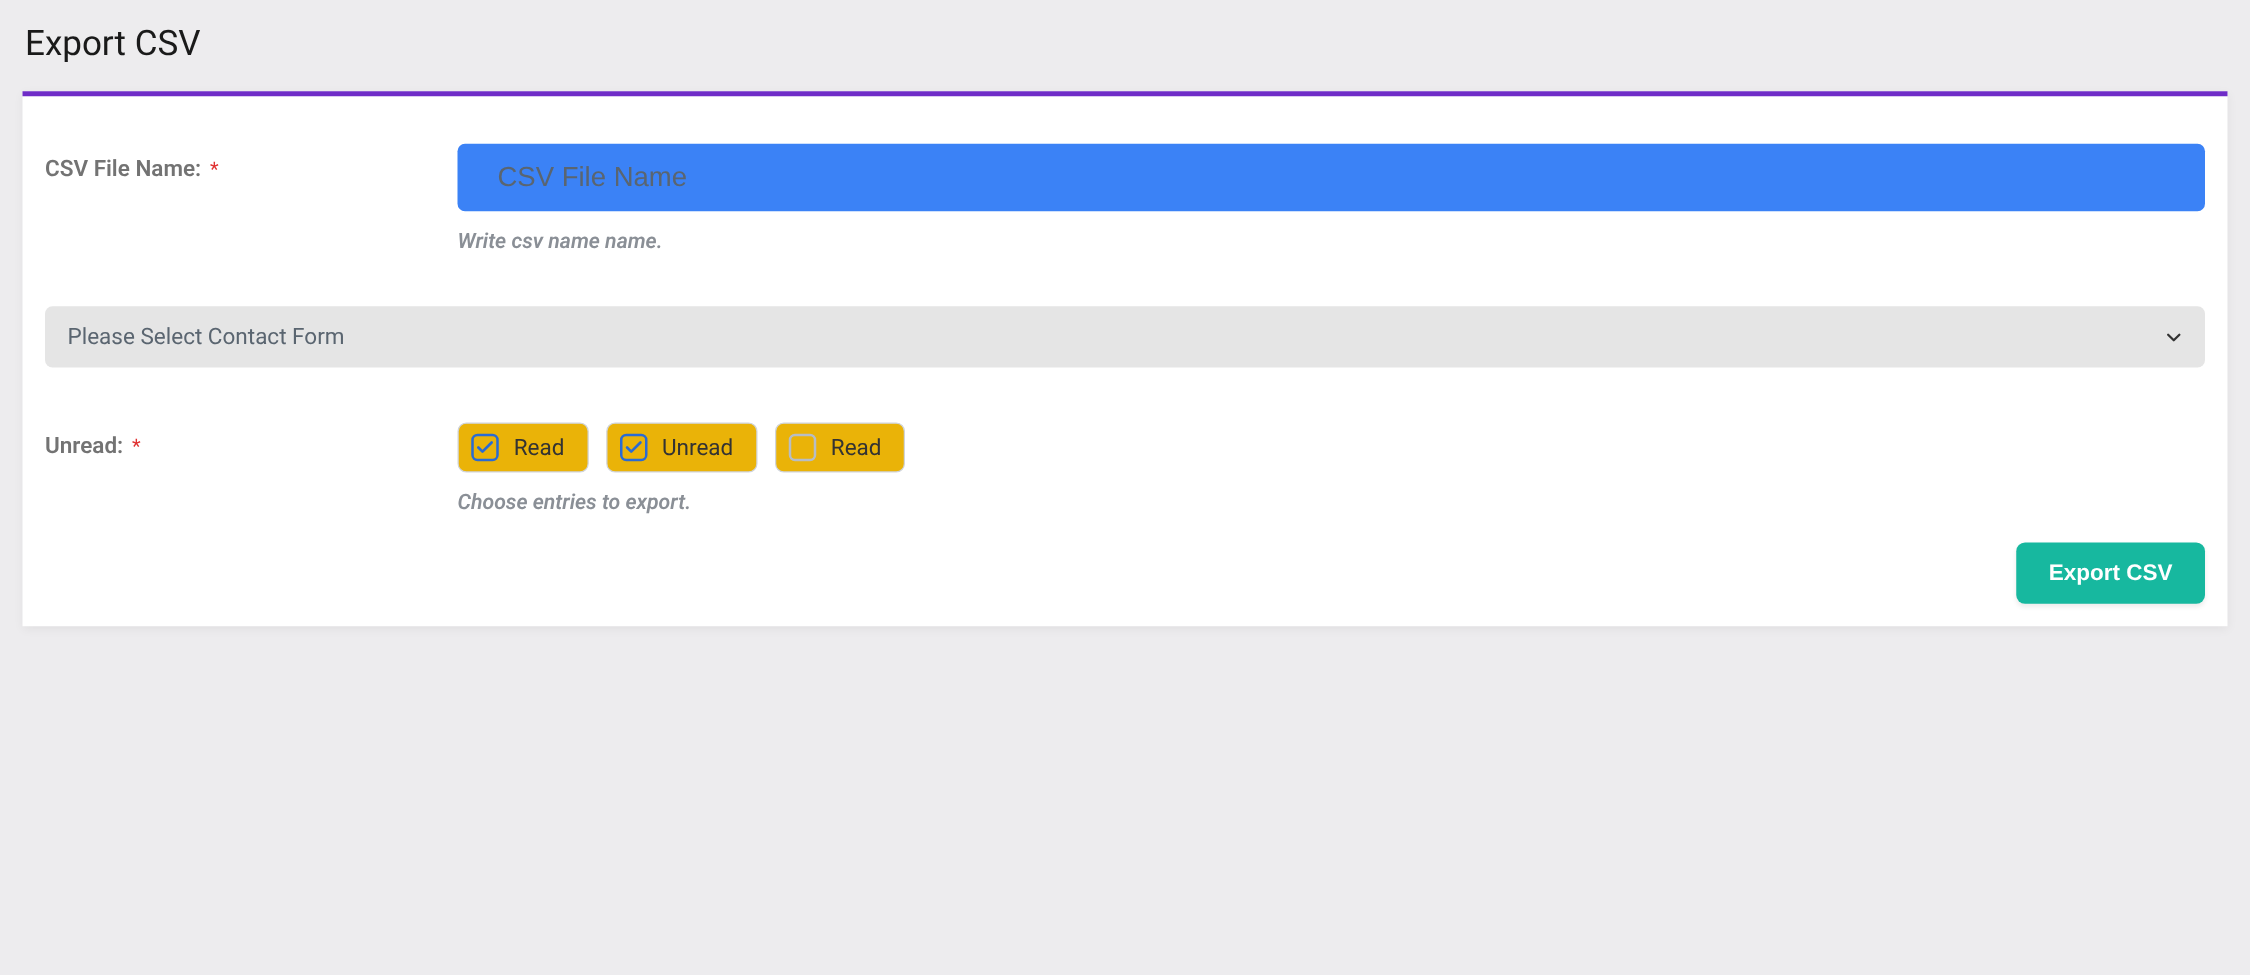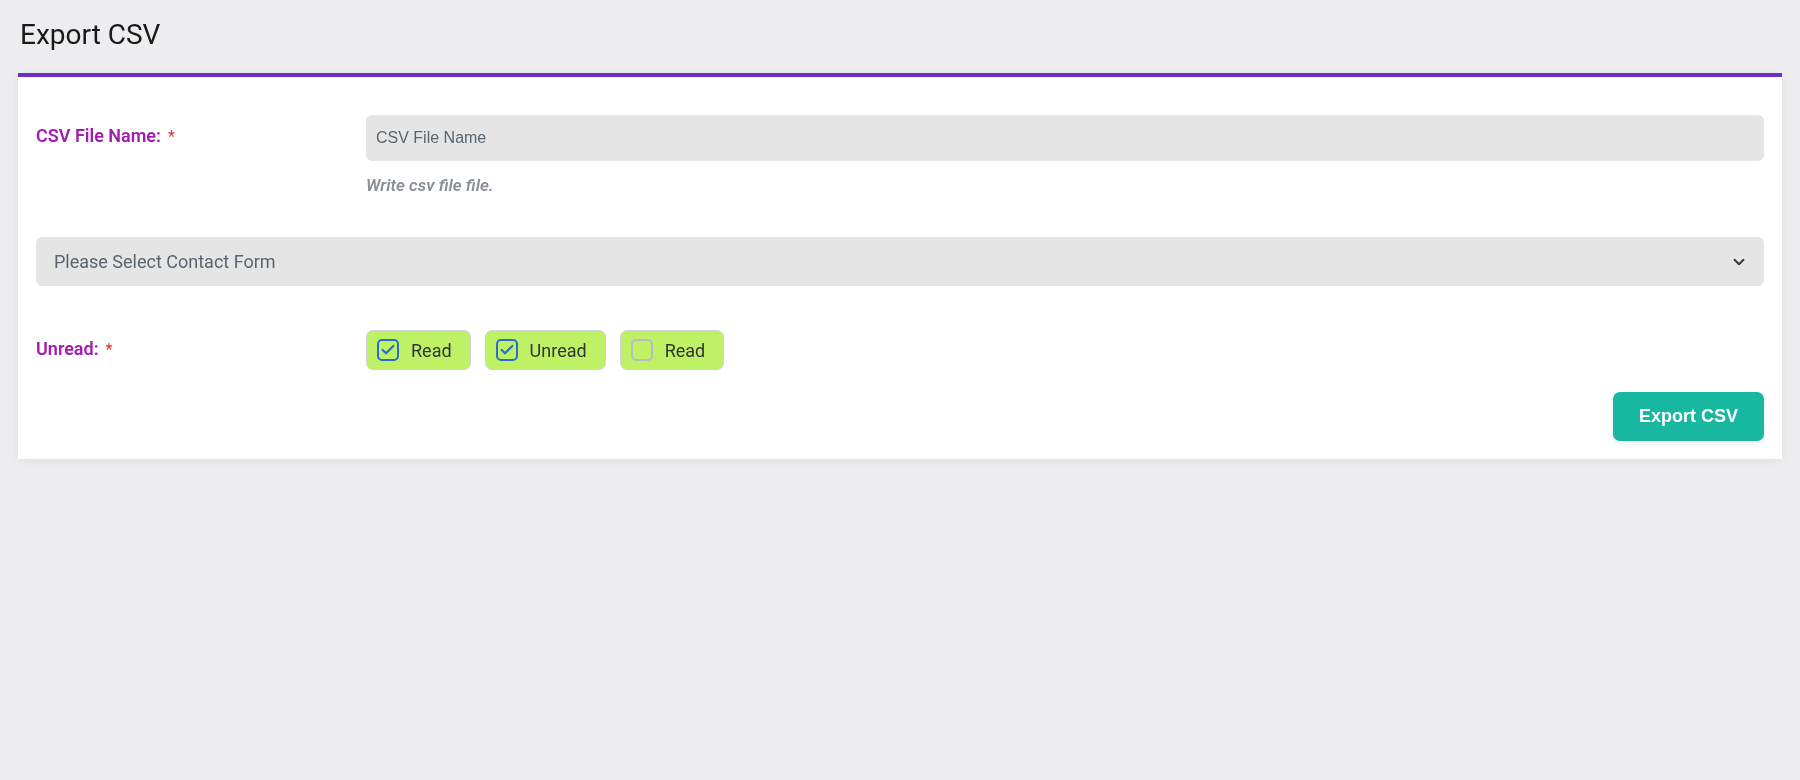--- a/index.html
+++ b/index.html
@@ -41,40 +41,40 @@
     }
 
     .form-label-col {
       flex: 0 0 330px;
       padding-top: 10px;
     }
 
     .form-label {
       font-size: 18px;
       font-weight: 600;
-      color: #a21caf;
+      color: #737373;
       margin-top: 32px;
     }
 
     .required {
       color: #e03131;
       margin-left: 3px;
     }
 
     .form-control-col {
       flex: 1;
     }
 
     .text-input {
       width: 100%;
-      background-color: #e5e5e5;
+      background-color: #3b82f6;
       border: none;
       border-radius: 6px;
-      padding: 14px 10px;
-      font-size: 16px;
+      padding: 14px 32px;
+      font-size: 22px;
       color: #333;
       outline: none;
     }
 
     .text-input::placeholder {
       color: #5a6570;
     }
 
     .select-wrap {
       position: relative;
@@ -125,21 +125,21 @@
     }
 
     .checkbox-chip {
       display: flex;
       align-items: flex-end;
       gap: 12px;
       border: 1px solid #d0d4da;
       border-radius: 7px;
       padding: 8px 18px 8px 10px;
       cursor: pointer;
-      background: #bef264;
+      background: #eab308;
     }
 
     .chk {
       position: relative;
       width: 22px;
       height: 22px;
       border: 2px solid #2a6bd4;
       border-radius: 5px;
       flex-shrink: 0;
     }
@@ -186,21 +186,21 @@
 
 <div class="card">
 
   <div class="form-row">
     <div class="form-label-col">
       <span class="form-label">CSV File Name:</span>
       <span class="required">*</span>
     </div>
     <div class="form-control-col">
       <input type="text" class="text-input" placeholder="CSV File Name" style="">
-      <div class="help-text">Write csv file file.</div>
+      <div class="help-text">Write csv name name.</div>
     </div>
   </div>
 
   <div class="form-row">
     <div class="form-control-col">
       <div class="select-wrap">
         <div class="select-input">Please Select Contact Form</div>
         <span class="chevron">
           <svg viewBox="0 0 24 24" fill="none" stroke="#333" stroke-width="2.4" stroke-linecap="round" stroke-linejoin="round">
               <polyline points="6 9 12 15 18 9"></polyline>
@@ -235,20 +235,21 @@
           </span>
           <span class="chk-label">Unread</span>
         </div>
 
         <div class="checkbox-chip">
           <span class="chk unchecked"></span>
           <span class="chk-label">Read</span>
         </div>
 
       </div>
+      <div class="help-text">Choose entries to export.</div>
     </div>
   </div>
 
   <div class="actions">
     <button class="btn-primary">Export CSV</button>
   </div>
 
 </div>
 
 </body></html>

